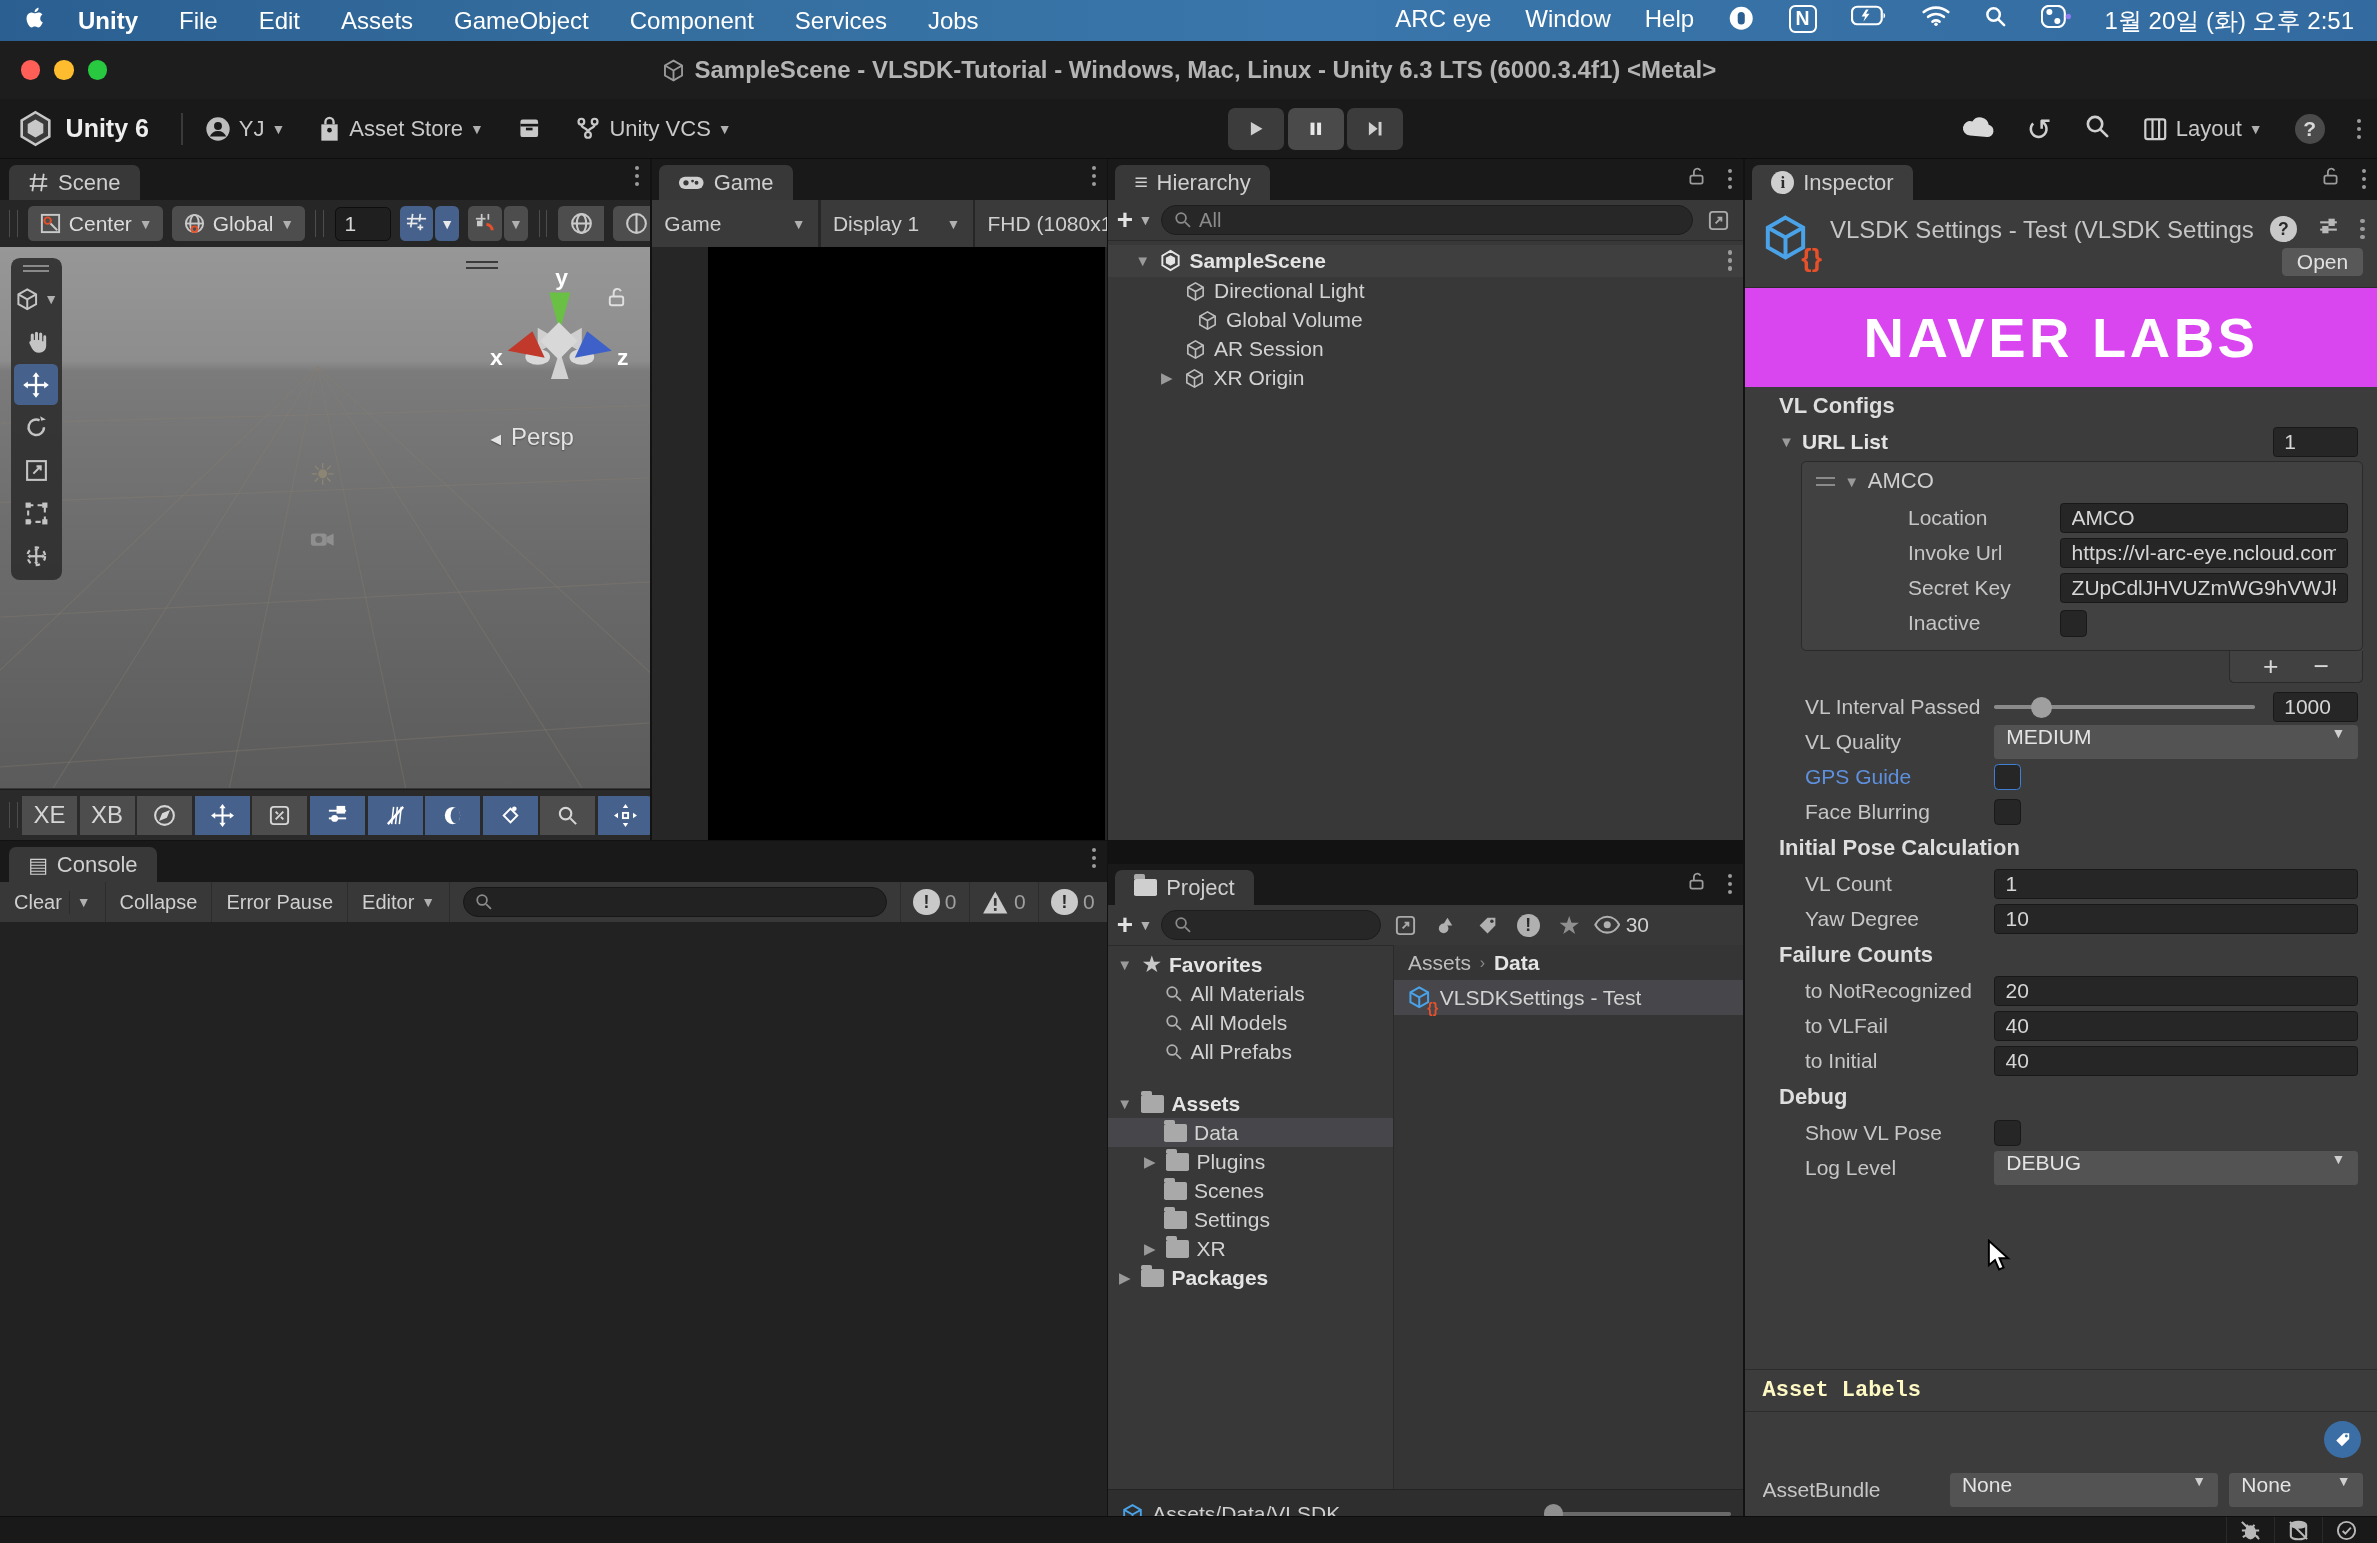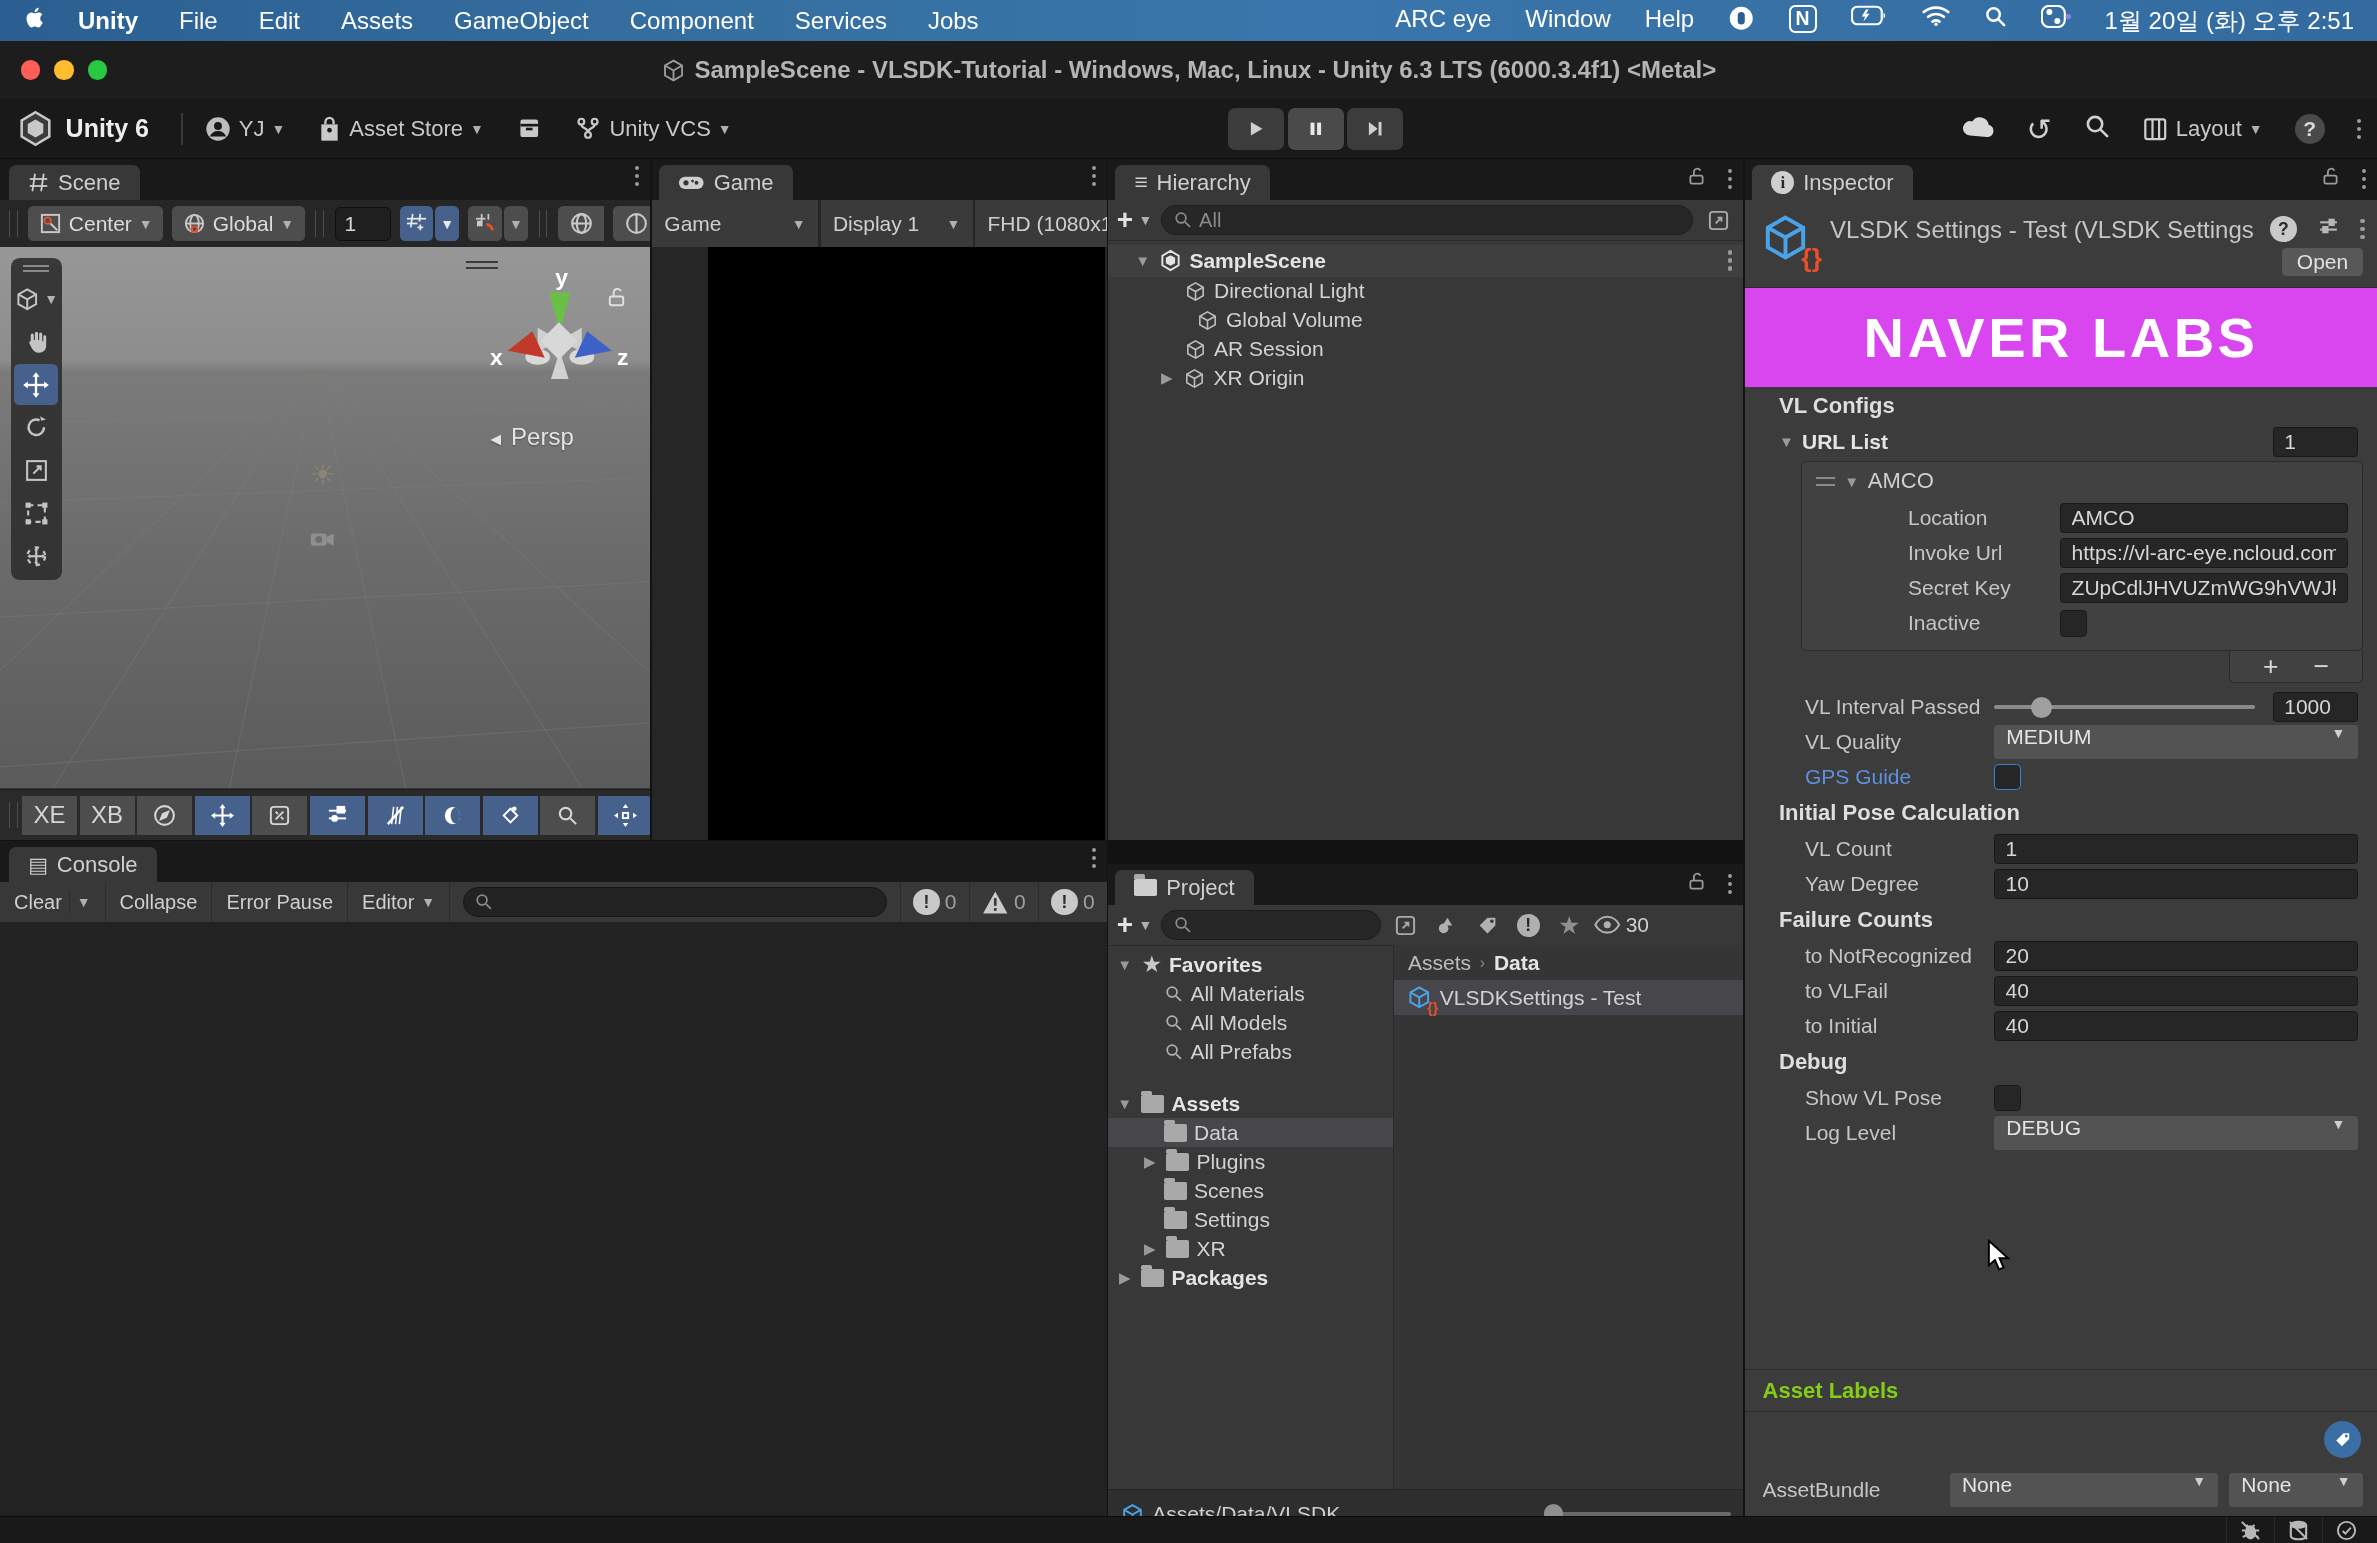--- a/index.html
+++ b/index.html
@@ -141,22 +141,22 @@
   .amco { margin:1.8px 14px 0 56px; background:#414141; border:0.9px solid #2a2a2a; border-radius:5.3px; padding-bottom:8.8px;}
   .amco-head { height:39px; display:flex; align-items:center; gap:8.8px; padding:0 14px; color:#cfcfcf; font-size:22px;}
   .drag-h { width:19.4px; height:8.8px; border-top:2.6px solid #8a8a8a; border-bottom:2.6px solid #8a8a8a; flex:none;}
   .arow { display:flex; align-items:center; height:35px; padding:0 14px 0 106px; font-size:21px; color:#c6c6c6;}
   .arow .al { width:152px; flex:none; }
   .pm-wrap { display:flex; justify-content:flex-end; padding-right:14px; }
   .pm { width:134px; height:32px; background:#414141; border:0.9px solid #2a2a2a; border-top:none;
         border-radius:0 0 5.3px 5.3px; display:flex; align-items:center; justify-content:center; gap:35px;
         color:#d8d8d8; font-size:26.5px; }
   .ins-bottom { position:absolute; left:0; right:0; top:1210px; border-top:0.9px solid #2c2c2c; }
-  .al-head { height:42px; display:flex; align-items:center; padding-left:17.6px; font-weight:bold; color:#84cc16;
-             font-size:22px; border-bottom:0.9px solid #2c2c2c; }
+  .al-head { height:42px; display:flex; align-items:center; padding-left:17.6px; font-weight:bold; color:#fef9c3;
+             font-size:22px; border-bottom:0.9px solid #2c2c2c;font-family:Liberation Mono, monospace; }
   .tag-area { height:55px; position:relative; border-bottom:0; }
   .tagbtn { position:absolute; right:16px; top:8.8px; width:37px; height:37px; border-radius:50%;
             background:#3b6ea5; display:flex; align-items:center; justify-content:center; }
   .ab-row { height:46px; display:flex; align-items:center; padding:0 14px 0 17.6px; font-size:21px; color:#c6c6c6;}
   .ab-row .ilabel { width:187px; }
 
   
   .statusbar { position:absolute; left:0; top:1516px; width:2377px; height:27px; background:#191919;
                border-top:0.9px solid #0d0d0d; display:flex; align-items:center; justify-content:flex-end;
                gap:0; padding-right:7px; }
@@ -1033,20 +1033,24 @@
       <span class="ilabel">VL Quality</span>
       <span class="idd" style="margin-right:0;">
         <span>MEDIUM</span>
           <span class="caret">▼</span>
       </span>
     </div>
     <div class="irow">
       <span class="ilabel" style="color:#5e90dd;">GPS Guide</span>
       <span class="icheck focus"></span>
     </div>
+    <div class="irow">
+      <span class="ilabel">Face Blurring</span>
+      <span class="icheck"></span>
+    </div>
 
     <div class="ins-h">Initial Pose Calculation</div>
     <div class="irow">
       <span class="ilabel">VL Count</span>
       <input class="ifield" value="1" style="">
     </div>
     <div class="irow">
       <span class="ilabel">Yaw Degree</span>
       <input class="ifield" value="10" style="">
     </div>

